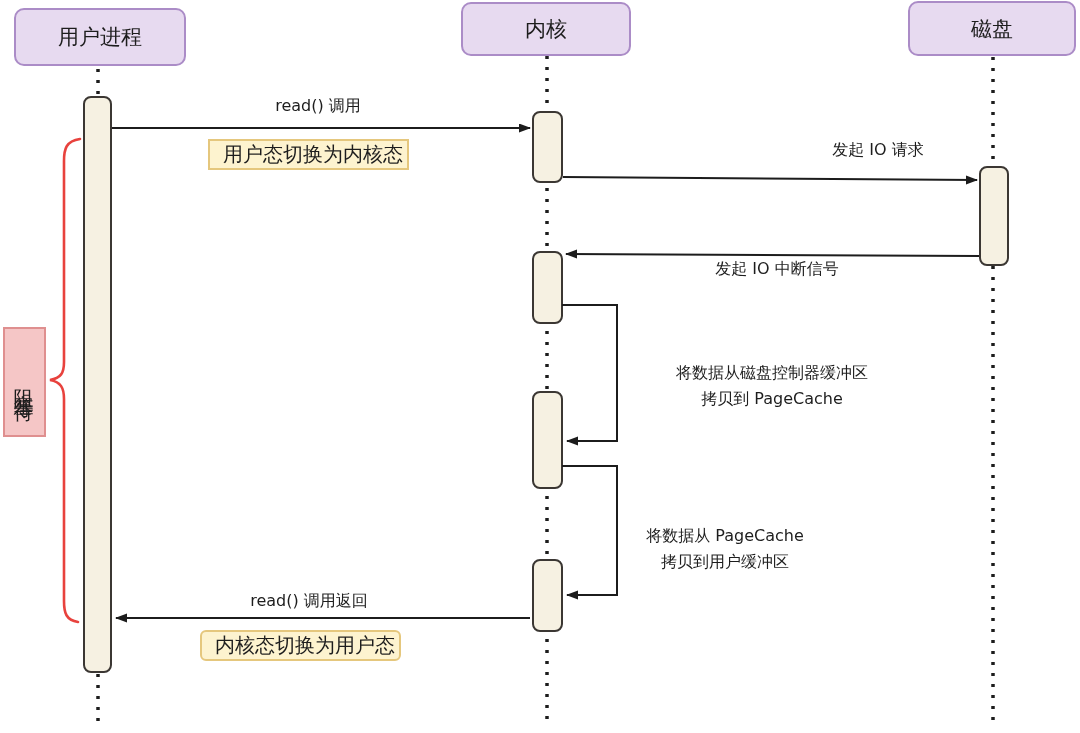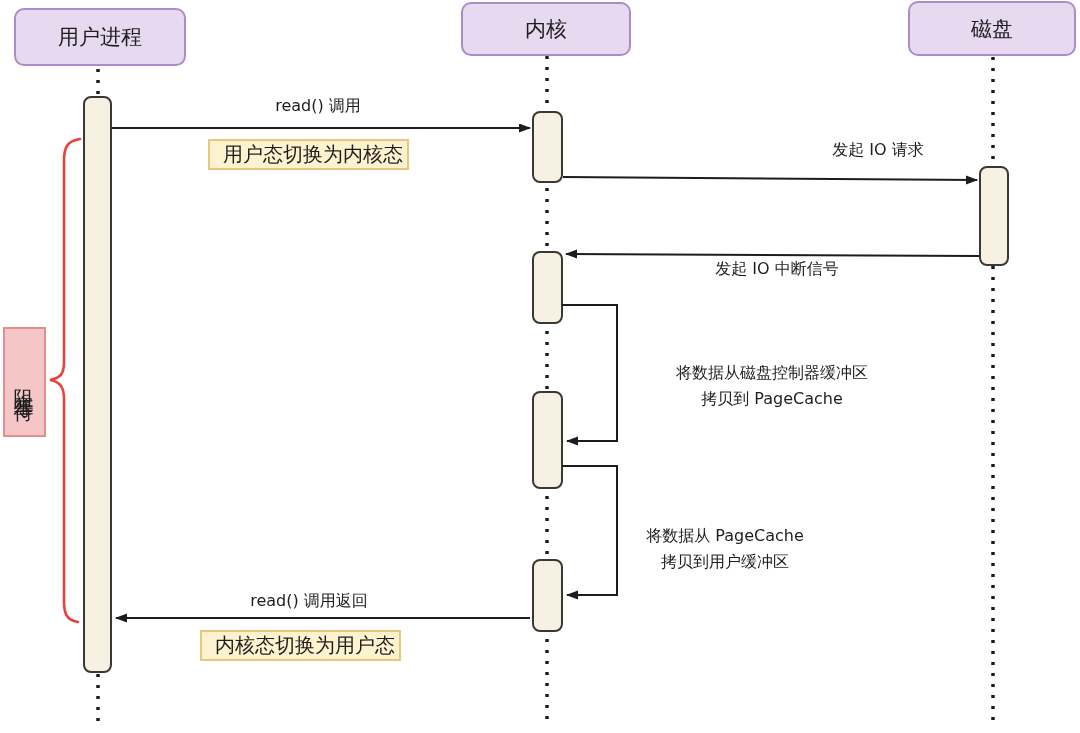--- a/index.html
+++ b/index.html
@@ -97,17 +97,17 @@
   <div class="msg-label" style="left:318px;top:93px;">read() 调用</div>
   <div class="msg-label" style="left:842px;top:137px;margin-left:36px;">发起 IO 请求</div>
   <div class="msg-label" style="left:777px;top:256px;">发起 IO 中断信号</div>
   <div class="msg-label" style="left:772px;top:360px;">将数据从磁盘控制器缓冲区
 拷贝到 PageCache</div>
   <div class="msg-label" style="left:725px;top:523px;">将数据从 PageCache
 拷贝到用户缓冲区</div>
   <div class="msg-label" style="left:309px;top:588px;">read() 调用返回</div>
 
   <div class="note" style="left:208px;top:139px;">用户态切换为内核态</div>
-  <div class="note" style="left:200px;top:630px;">内核态切换为用户态</div>
+  <div class="note" style="left:200px;top:630px;border-radius:6px;">内核态切换为用户态</div>
 
   <div class="vlabel">阻塞等待</div>
 
 </div>
 
 </body></html>

